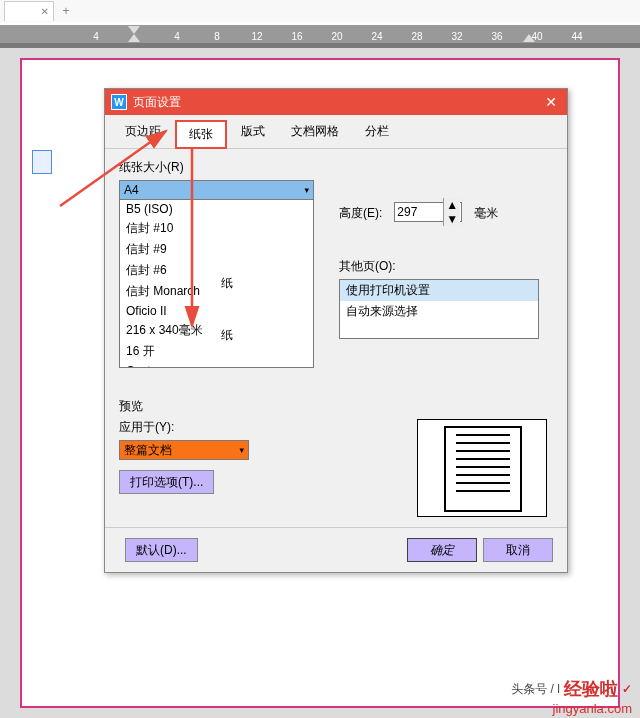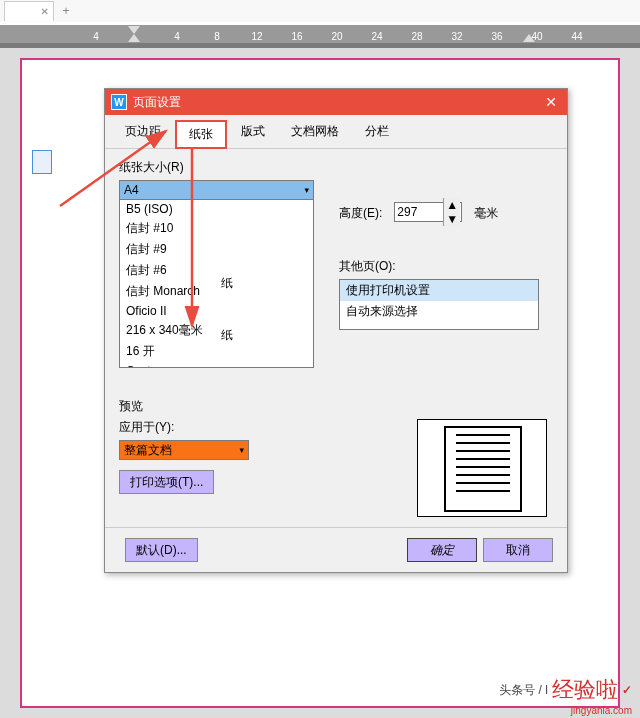--- a/index.html
+++ b/index.html
@@ -51,21 +51,21 @@
     .side-label2 { position: absolute; left: 116px; top: 238px; font-size: 12px; }
     
     .right-col { flex: 1; padding-top: 22px; }
     .h-row { display: flex; align-items: flex-end; gap: 12px; margin-bottom: 36px; }
     .spinner { width: 68px; height: 20px; border: 1px solid #7a7a7a; background: #fff; display: flex; align-items: center; }
     .spinner input { border: none; width: 48px; padding: 2px; outline: none; }
     .spinner .spin-btns { display: flex; flex-direction: column; font-size: 7px; line-height: 1; border-left: 1px solid #999; }
     .spinner .spin-btns span { padding: 1px 2px; cursor: pointer; background: #eee; }
     
     .group-label { margin-bottom: 4px; }
-    .other-list { border: 1px solid #7a7a7a; background: #fff; height: 51px; width: 200px; }
+    .other-list { border: 1px solid #7a7a7a; background: #fff; height: 60px; width: 200px; }
     .other-list .item { padding: 2px 6px; }
     .other-list .item.sel { background: #cfe5f8; }
     
     .preview-label { margin-top: 30px; margin-bottom: 4px; }
     .apply-row { display: flex; align-items: flex-start; gap: 20px; }
     .apply-left { }
     .apply-select { width: 130px; height: 20px; border: 1px solid #7a7a7a; background: #f97316; display: flex; align-items: center; justify-content: space-between; padding: 0 4px; margin-top: 4px; }
     
     .preview-box { width: 130px; height: 98px; border: 1px solid #000; background: #fff; margin-left: auto; margin-right: 6px; position: relative; }
     .preview-page { position: absolute; left: 26px; top: 6px; width: 78px; height: 86px; border: 2px solid #000; }
@@ -78,23 +78,23 @@
     .footer .spacer { flex: 1; }
     .footer .btn { min-width: 70px; margin-left: 6px; }
     .footer .btn.primary { border: 1px solid #404040; font-style: italic; }
     
     
     .arrow-svg { position: absolute; top: 0; left: 0; pointer-events: none; }
     
     
     .watermark { position: absolute; right: 8px; bottom: 2px; text-align: right; }
     .watermark .line1 { font-size: 16px; color: #444; display: flex; align-items: center; justify-content: flex-end; gap: 4px; }
-    .watermark .line1 .brand { color: #d32f2f; font-size: 22px; font-weight: normal; }
+    .watermark .line1 .brand { color: #d32f2f; font-size: 18px; font-weight: bold; }
     .watermark .line1 .check { color: #d32f2f; font-weight: bold; }
-    .watermark .line2 { font-size: 10px; color: #d32f2f; }
+    .watermark .line2 { font-size: 13px; color: #d32f2f; }
   </style>
 </head>
 <body>
 
 <div class="app-bg">
   <div class="tab-bar">
     <div class="doc-tab">
       <span class="close">✕</span>
     </div>
     <div class="add-tab">+</div>

